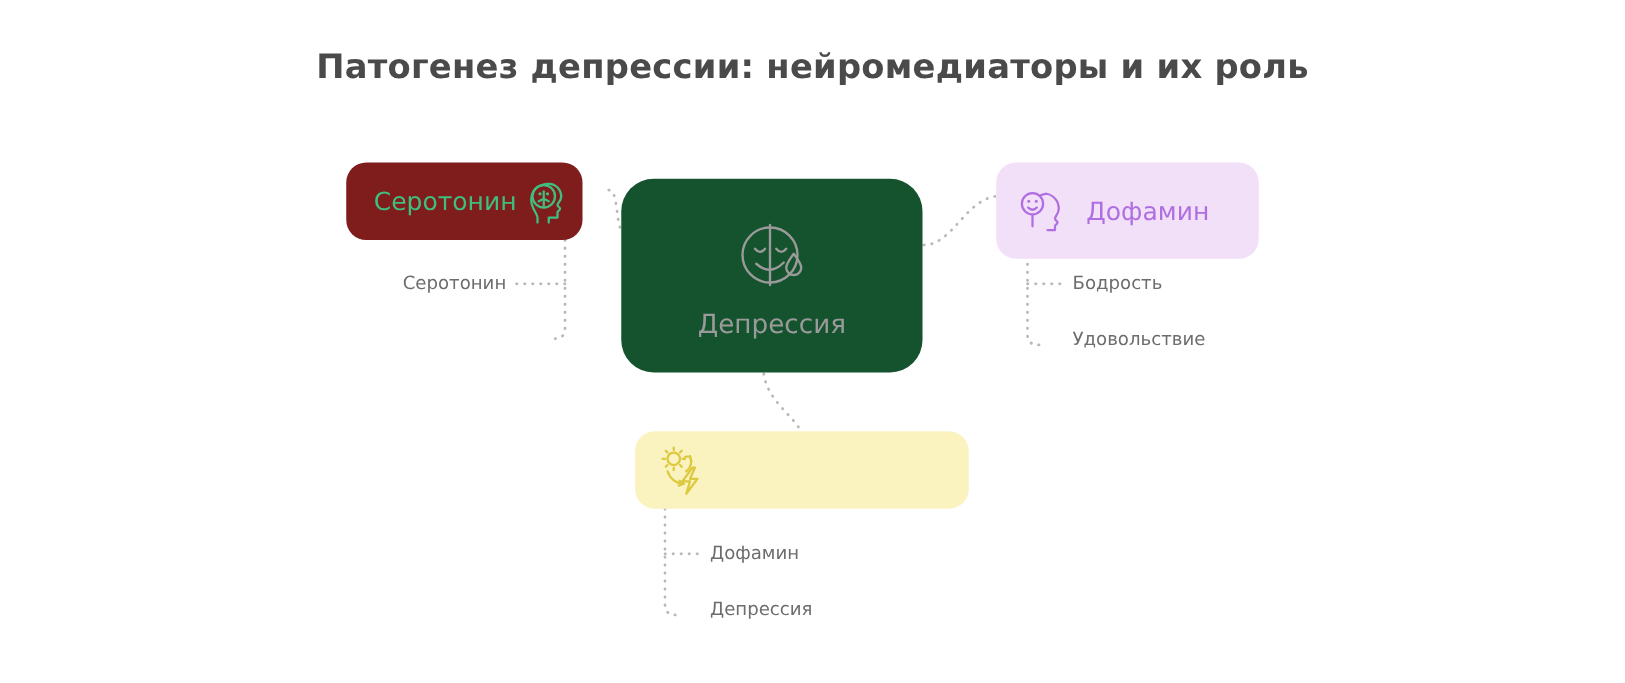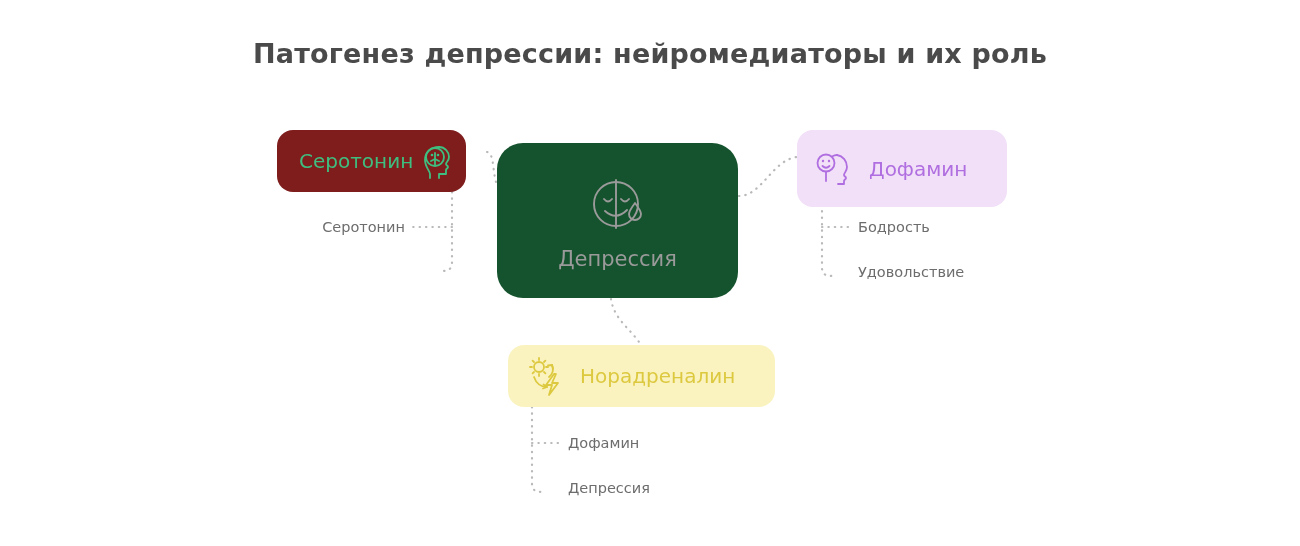--- a/index.html
+++ b/index.html
@@ -234,21 +234,20 @@
           <line x1="8.6" y1="19.4" x2="10" y2="18"></line>
           <line x1="20" y1="8" x2="21.4" y2="6.6"></line>
           <path d="M28,11 c2,4 1,9 -3,12"></path>
           <path d="M28,11 l-4,0.5 M28,11 l1,4"></path>
           <path d="M10,23 c2,6 7,10 13,10"></path>
           <path d="M23,33 l-4,1.5 M23,33 l-3.5,-2.5"></path>
           <path d="M30,20 l-8,11 l6,0 l-3,10 l9,-12 l-6,0 l4,-9 z"></path>
         </g>
       </svg>
     </span>
-    <span class="node-label">Норадреналин</span>
   </div>
 
   <div class="sublabel sub-right-align" id="sub-mood">Серотонин</div>
 
   <div class="sublabel" id="sub-motivation">Бодрость</div>
   <div class="sublabel" id="sub-pleasure">Удовольствие</div>
 
   <div class="sublabel" id="sub-energy">Дофамин</div>
   <div class="sublabel" id="sub-vigor">Депрессия</div>
 

